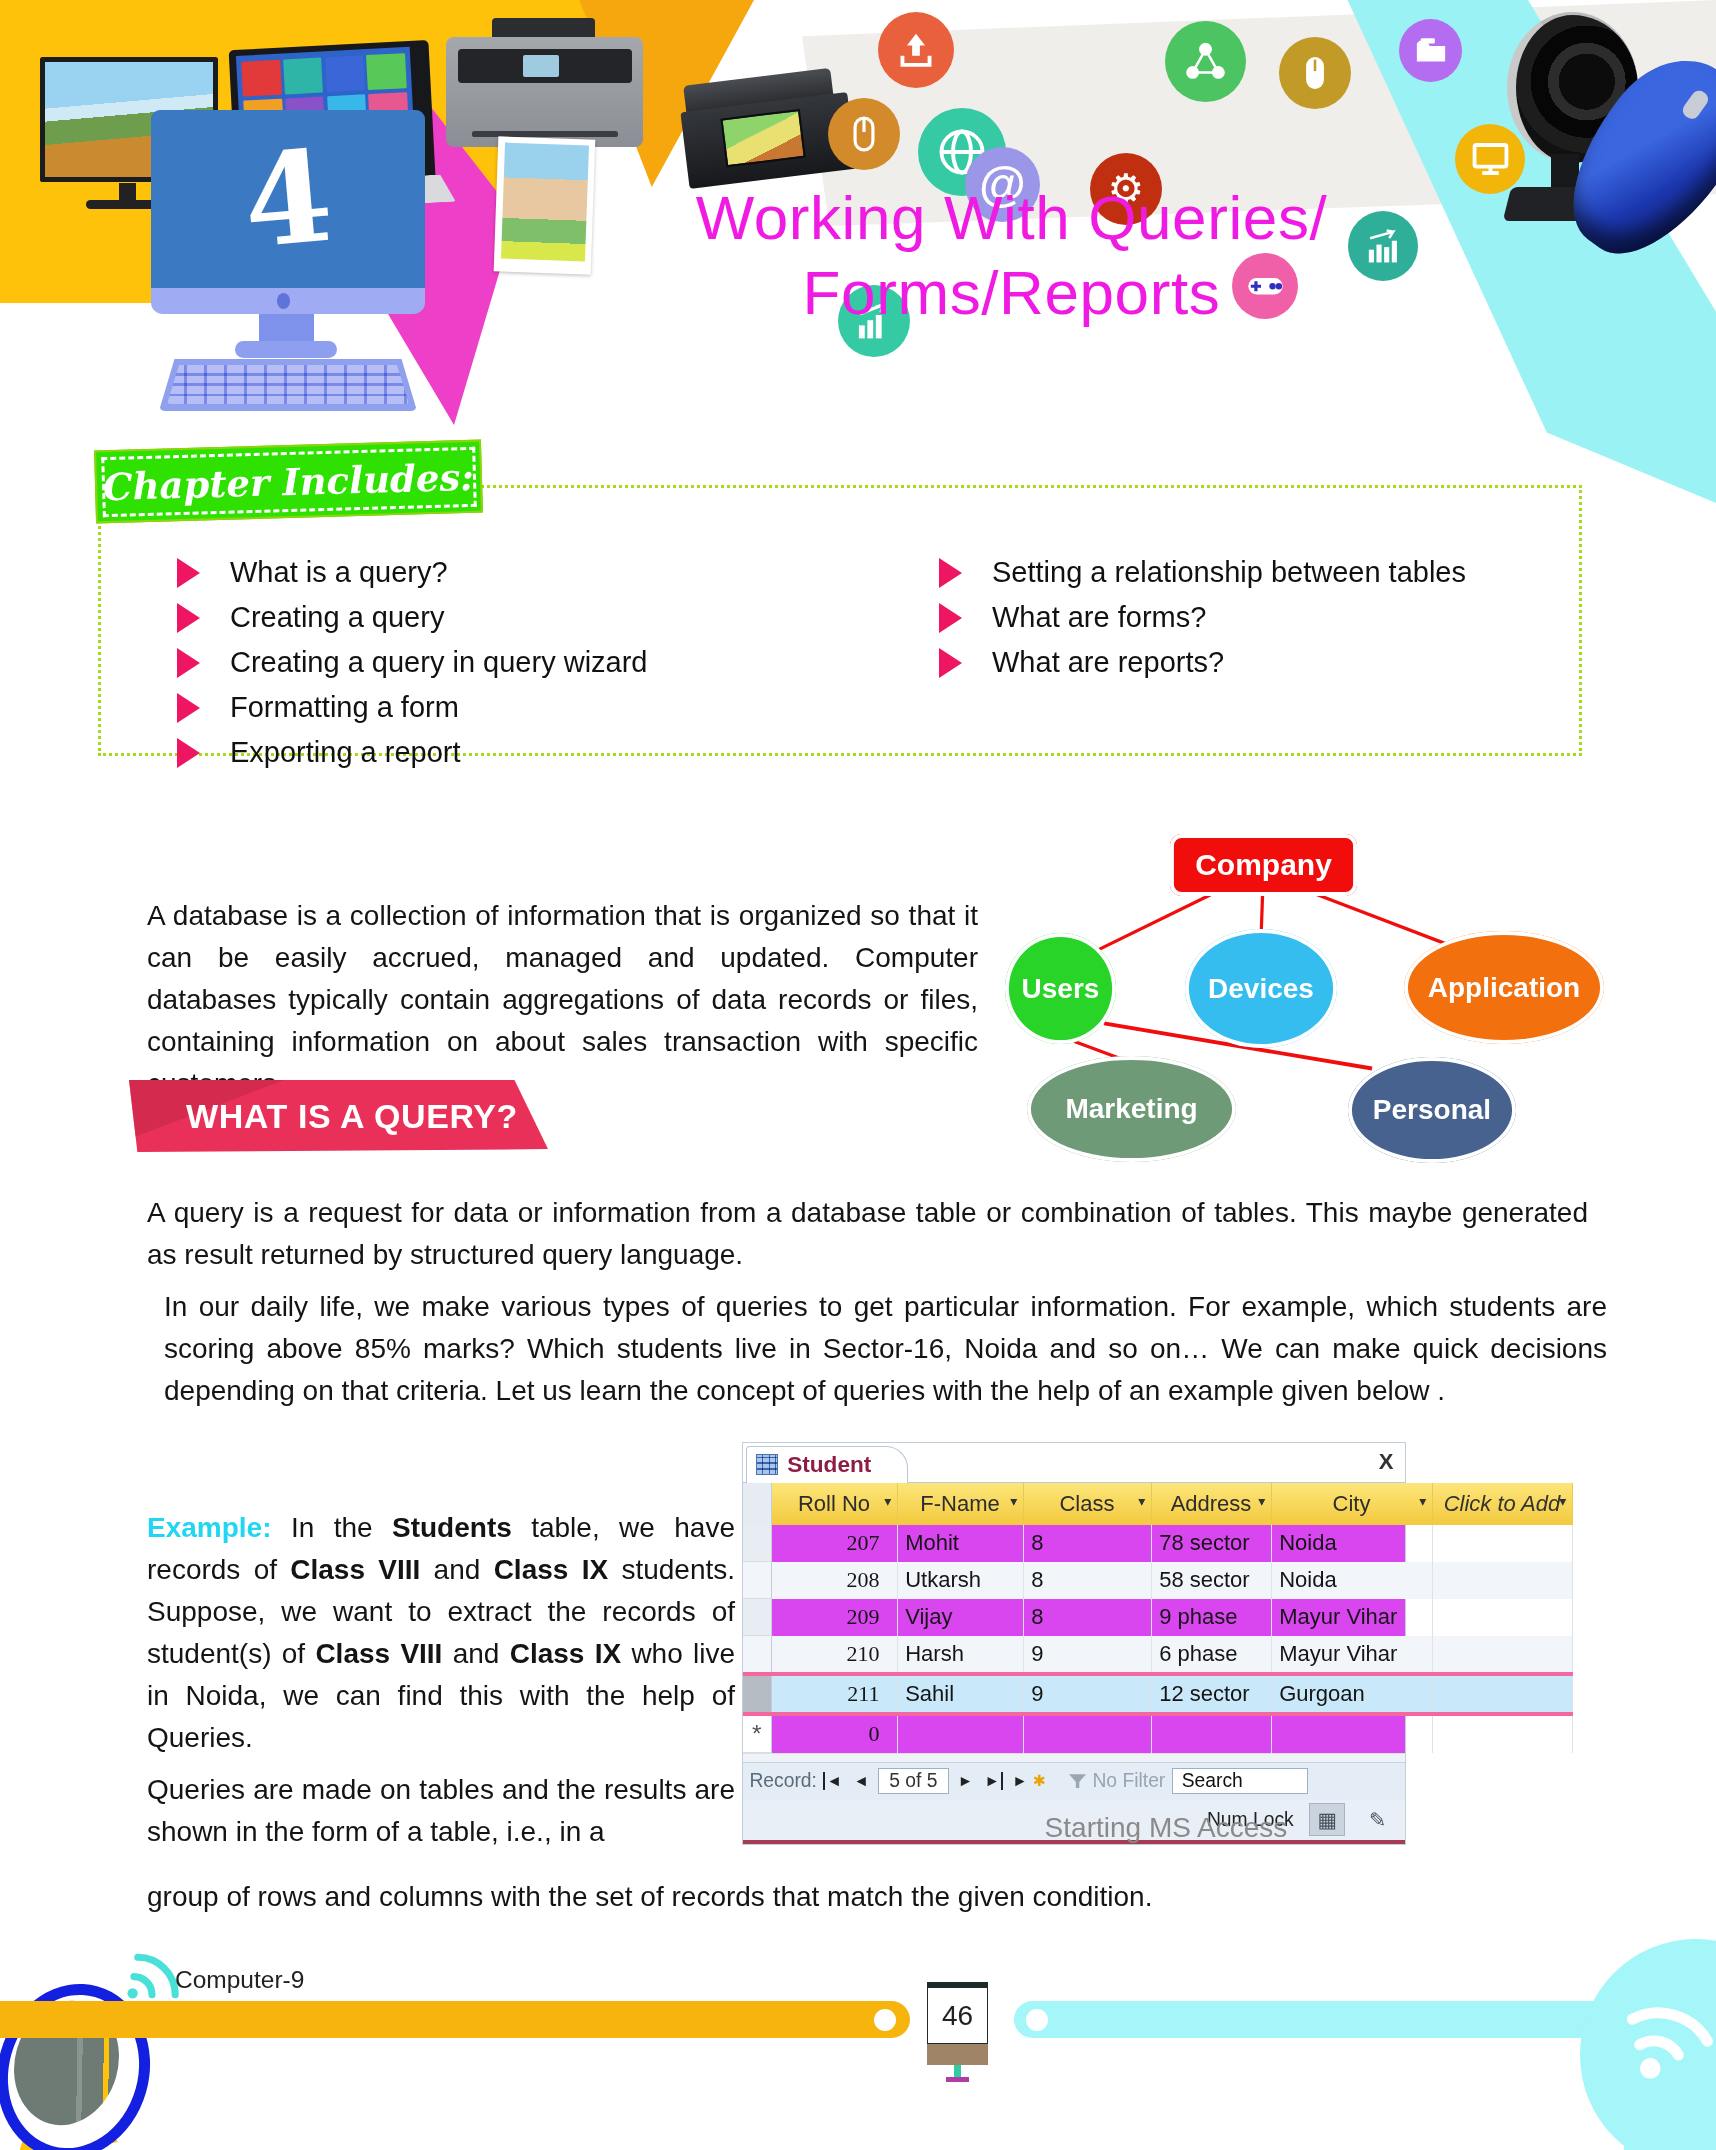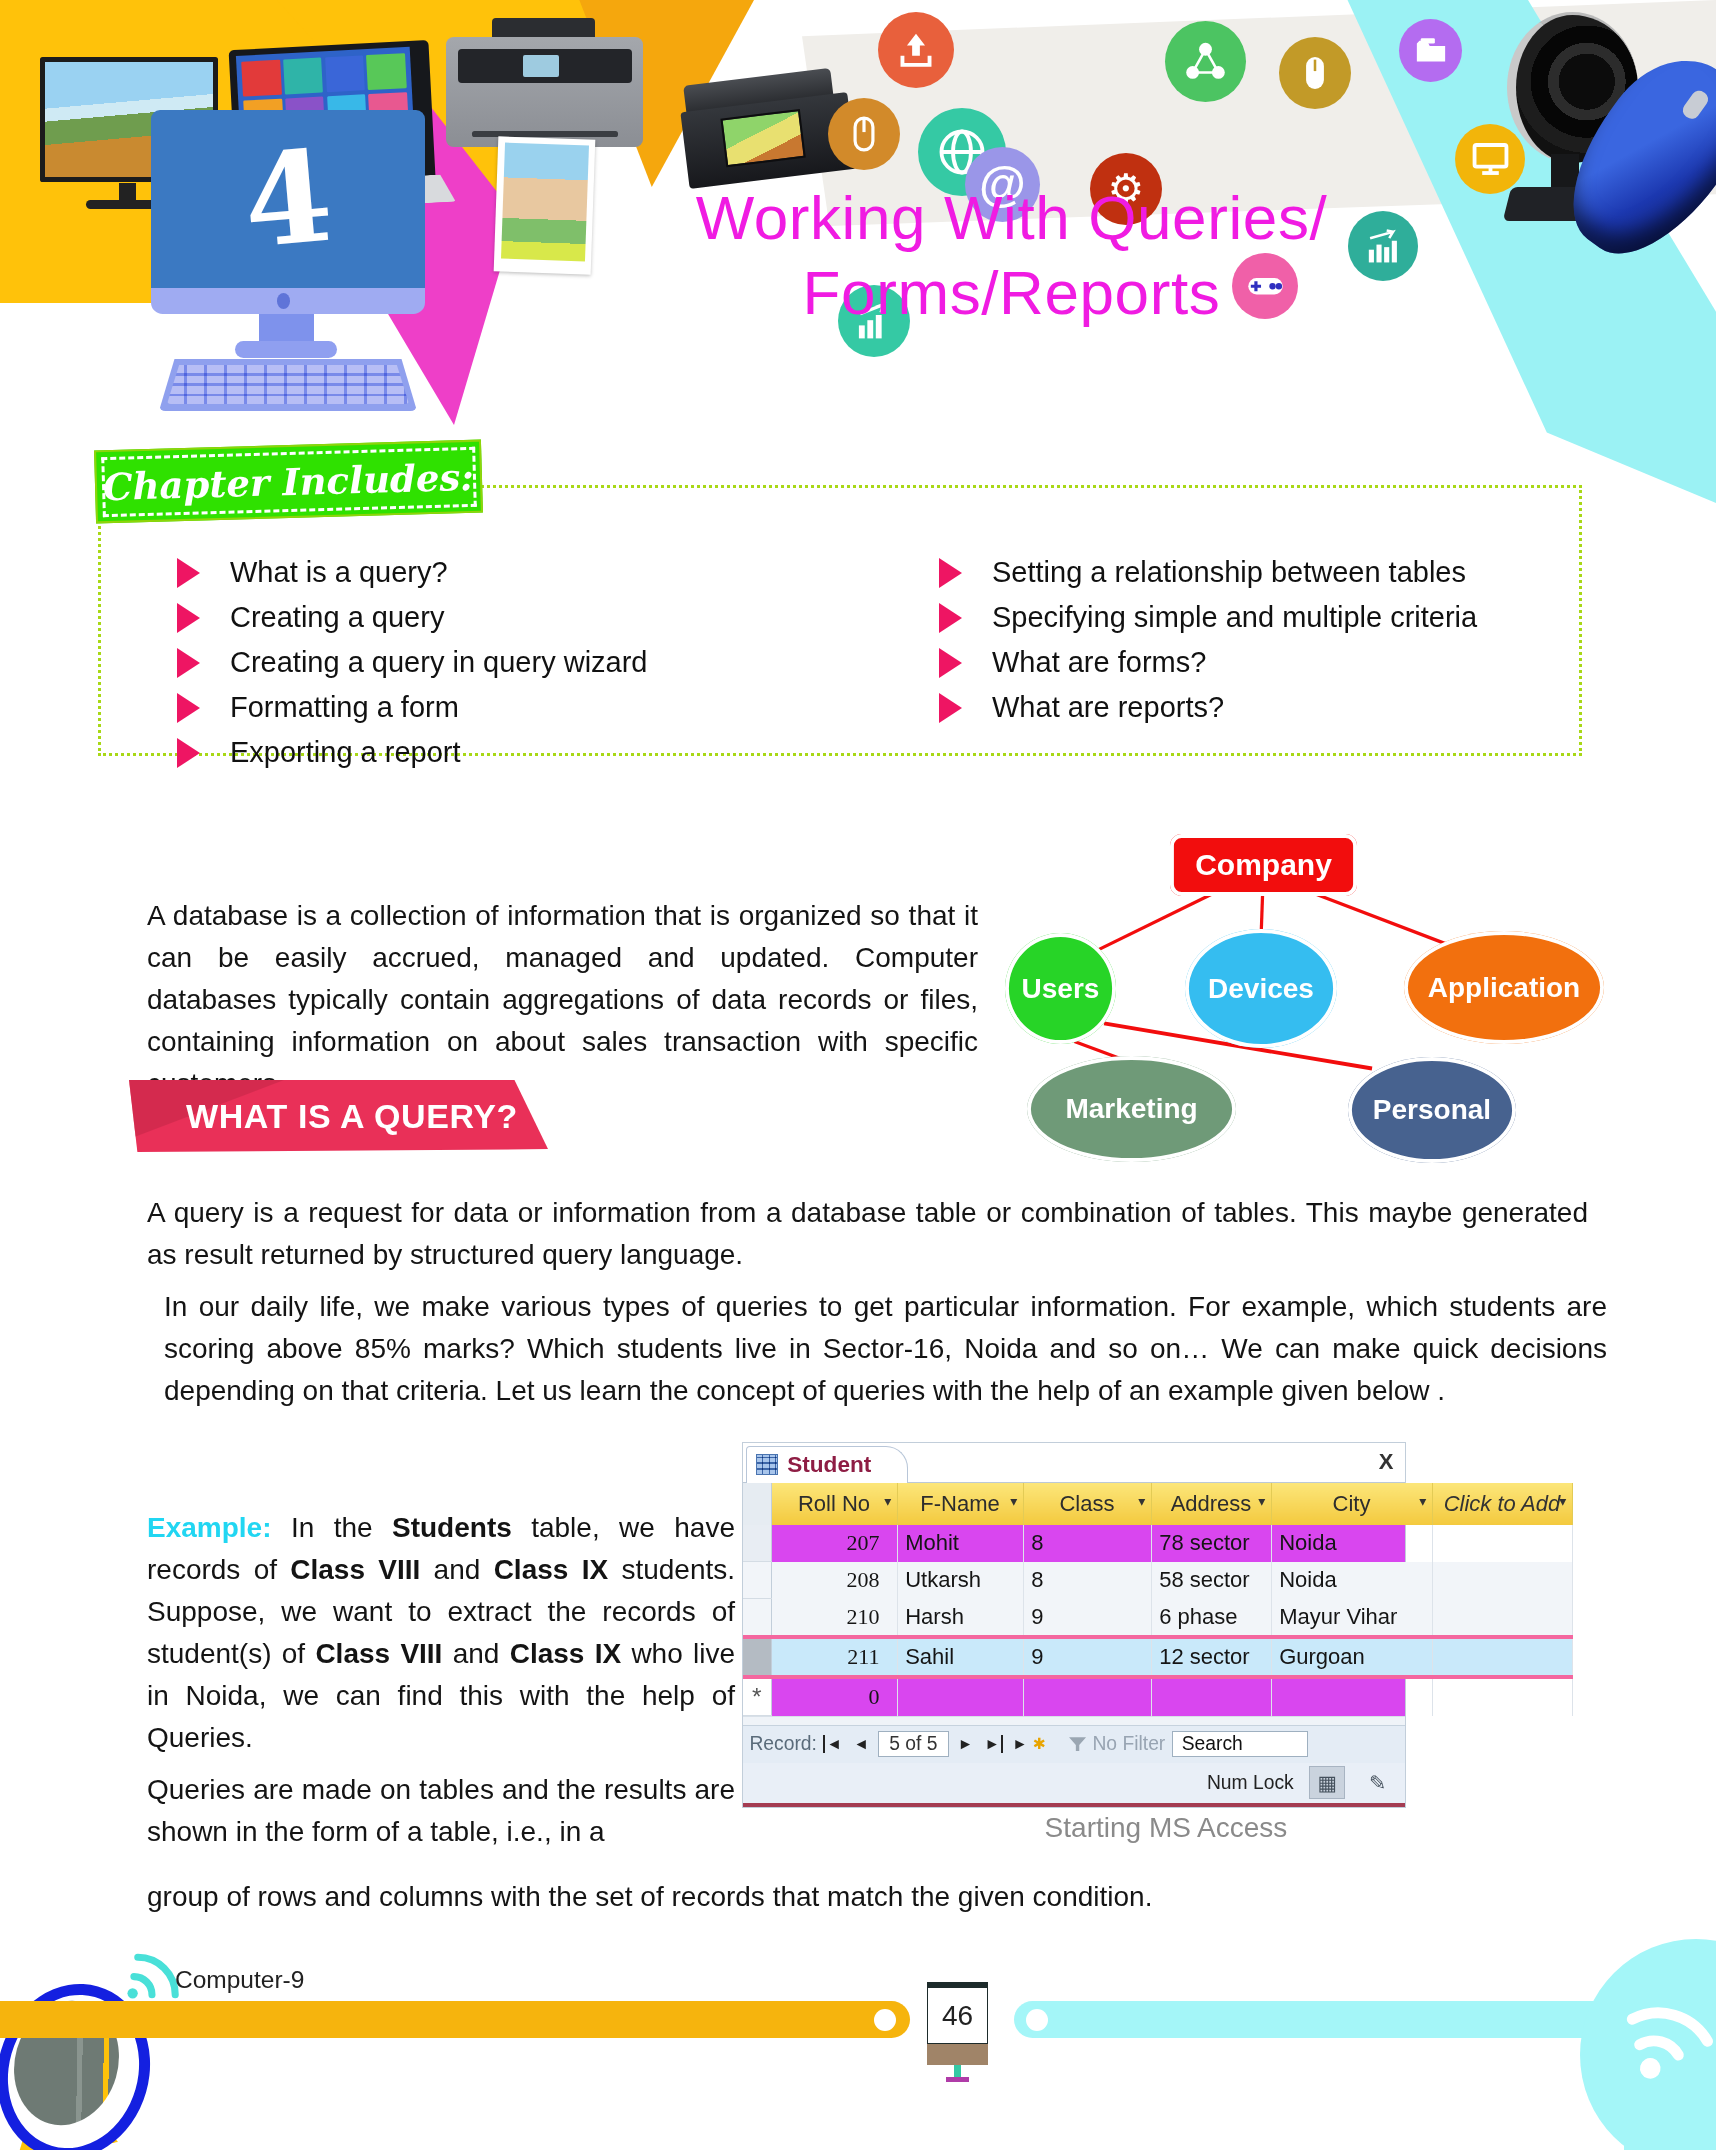--- a/index.html
+++ b/index.html
@@ -370,24 +370,20 @@
           <span>Exporting a report</span>
         </li>
       </ul>
     <ul class="inc-col right">
         <li>
           <span class="arrow"></span>
           <span>Setting a relationship between tables</span>
         </li>
         <li>
           <span class="arrow"></span>
-          <span>Specifying simple and multiple criteria</span>
-        </li>
-        <li>
-          <span class="arrow"></span>
           <span>What are forms?</span>
         </li>
         <li>
           <span class="arrow"></span>
           <span>What are reports?</span>
         </li>
       </ul>
   </div>
   <div class="inc-label">
     <span>Chapter Includes:</span>
@@ -475,20 +471,29 @@
           </tr>
           <tr class="alt">
             <td class="rowsel"></td>
             <td class="num">208</td>
             <td>Utkarsh</td>
             <td>8</td>
             <td>58 sector</td>
             <td>Noida</td>
             <td></td>
           </tr>
+          <tr>
+            <td class="rowsel"></td>
+            <td class="num">209</td>
+            <td>Vijay</td>
+            <td>8</td>
+            <td>9  phase</td>
+            <td>Mayur Vihar</td>
+            <td></td>
+          </tr>
           <tr class="alt">
             <td class="rowsel"></td>
             <td class="num">210</td>
             <td>Harsh</td>
             <td>9</td>
             <td>6 phase</td>
             <td>Mayur Vihar</td>
             <td></td>
           </tr>
           <tr class="sel">

